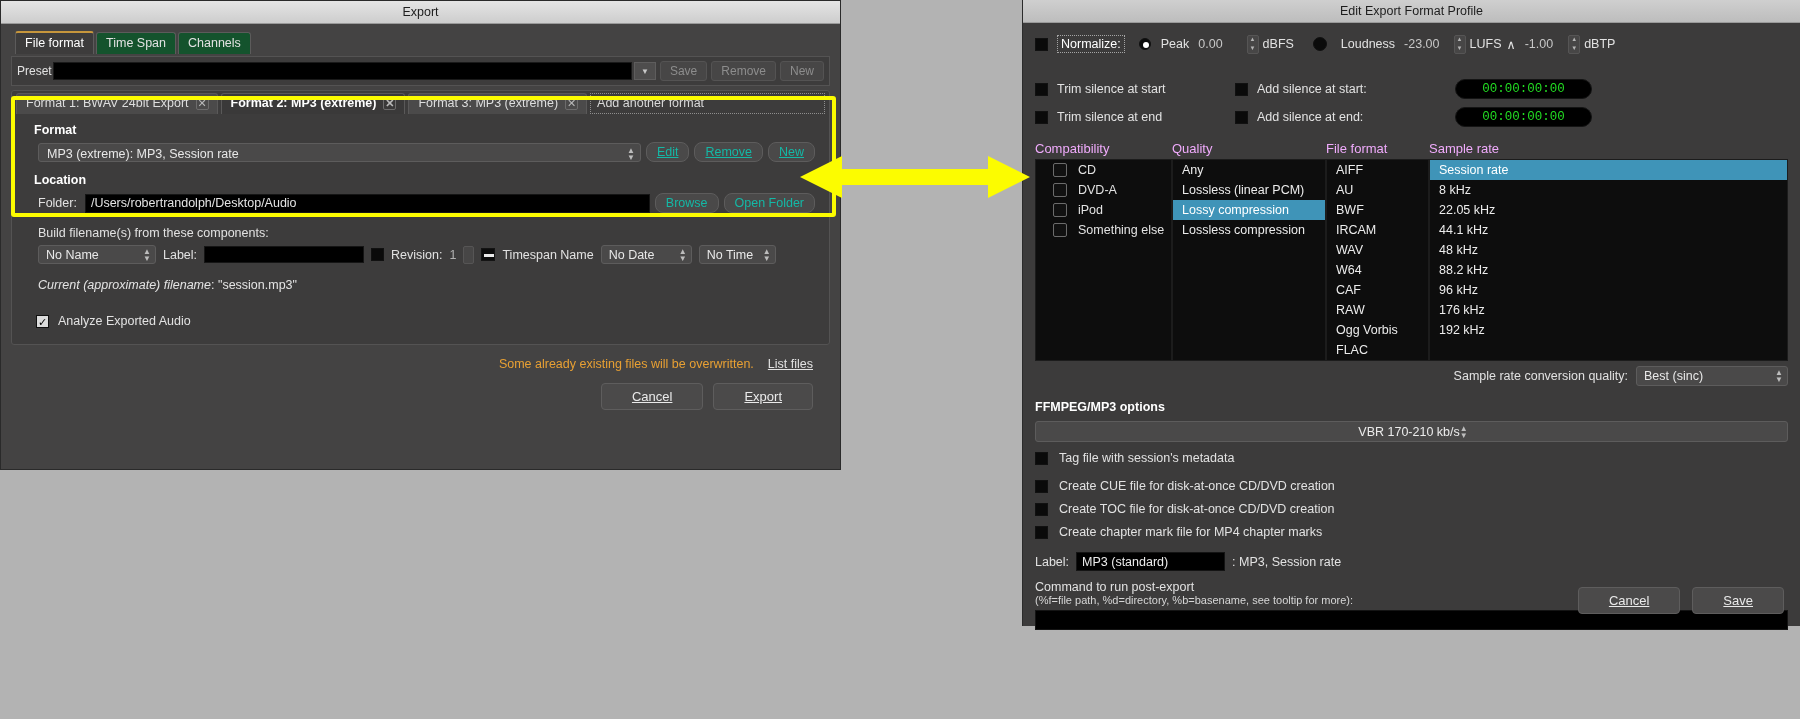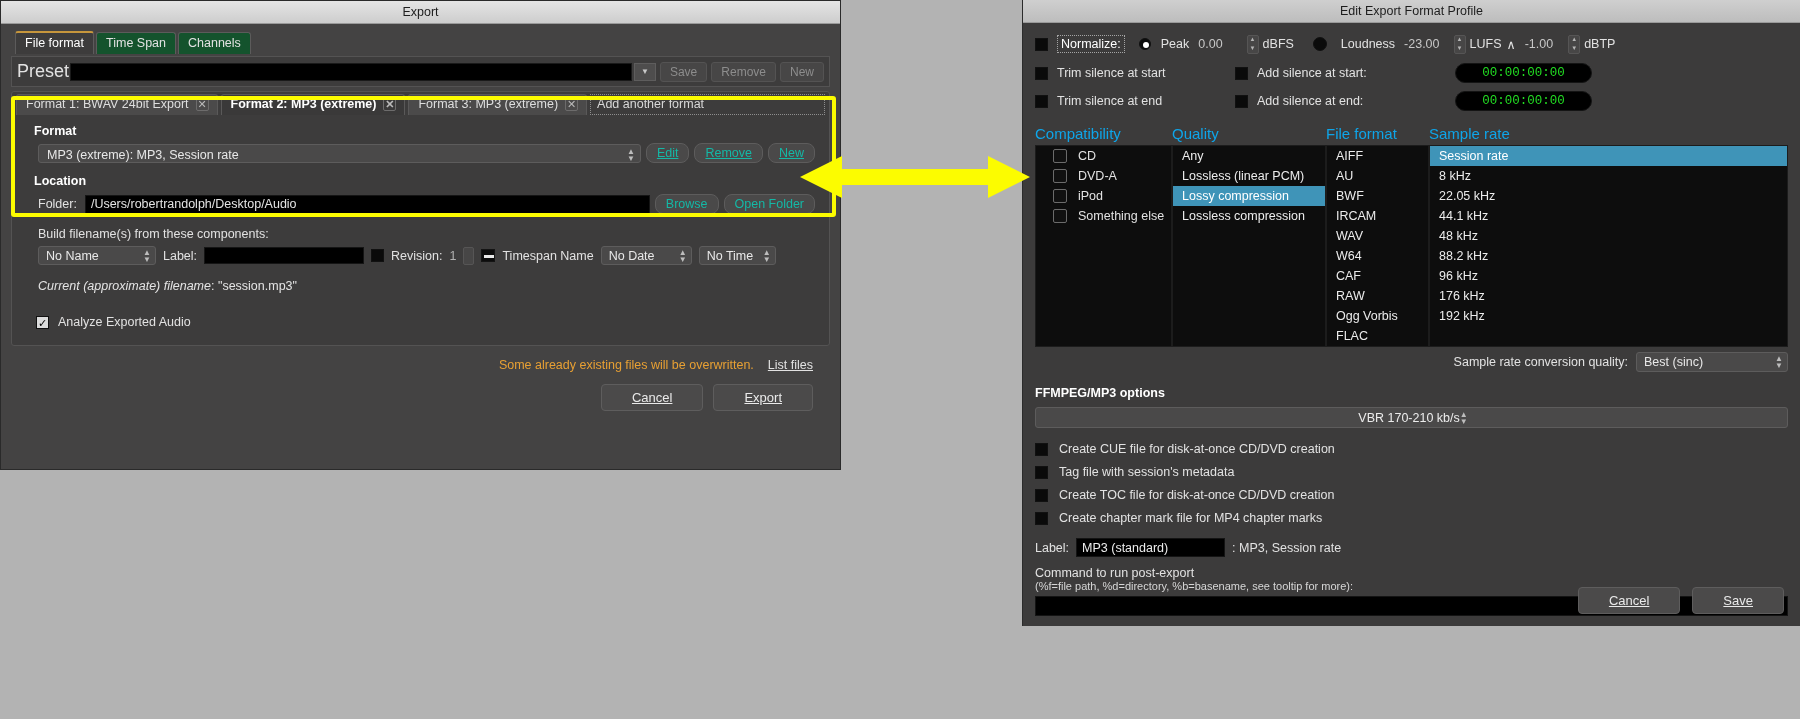--- a/index.html
+++ b/index.html
@@ -28,21 +28,21 @@
   .tabstrip { display: flex; align-items: flex-end; height: 22px; margin-left: 4px; }
   .tab {
     font-size: 12.5px; color: #e2e2e2; padding: 3px 9px 4px 9px;
     background: #14532d; border: 1px solid #5c5b5b; border-bottom: none;
     border-radius: 3px 3px 0 0; margin-right: 2px; line-height: 14px;
   }
   .tab.active { background: #3d3c3c; border-top: 2px solid #c6963c; color:#fff; }
 
   .preset-row { display: flex; align-items: center; margin-top: 2px;
     background: #3d3c3c; border: 1px solid #545353; padding: 4px 5px; }
-  .preset-label { font-size: 18px; color: #e2e2e2; margin-right: 1px; text-align: center; }
+  .preset-label { font-size: 12px; color: #e2e2e2; margin-right: 1px; text-align: center; }
   .preset-field { flex: 1; height: 18px; background: #000; border: 1px solid #1a1a1a; }
   .preset-drop { width: 22px; height: 18px; background: #4e4d4d; border: 1px solid #5e5d5d;
     margin-left: 2px; display:flex; align-items:center; justify-content:center;
     color:#c9c9c9; font-size: 8px; }
   .btn-sm { font-size: 12px; color: #8d8d8d; background: #474646;
     border: 1px solid #545353; border-radius: 3px; padding: 2px 9px; margin-left: 4px; }
 
   
   .hilite {
     position: absolute; left: 10px; top: 95px; width: 825px; height: 121px;
@@ -138,21 +138,21 @@
   .num { font-size: 12.5px; color: #c7c7c7; }
 
   .tsil-row { display: flex; align-items: center; height: 28px; }
   .tsil-left { width: 200px; display:flex; align-items:center; gap: 9px; }
   .tsil-mid { width: 196px; display:flex; align-items:center; gap: 9px; }
   .timefield { width: 137px; height: 20px; background: #000; border: 1px solid #141414;
     border-radius: 10px; display:flex; align-items:center; justify-content:center;
     font-family: "Liberation Mono", monospace; font-size: 12.5px; color: #22dd22; }
 
   .lists-head { display: flex; margin-top: 10px; }
-  .lh { font-size: 15px; color: #0ea5e9; }
+  .lh { font-size: 13px; color: #f0abfc; }
   .lists { display: flex; height: 202px; margin-top: 3px; }
   .listbox { background: #0d0d0d; border: 1px solid #1c1c1c; overflow: hidden; }
   .li { font-size: 12.5px; color: #ececec; padding: 2.5px 0 2.5px 9px; line-height: 15px; }
   .li.sel { background: #3f94b8; color: #fff; }
   .li-chk { display: flex; align-items: center; gap: 11px; padding: 3px 0 3px 17px; }
   .chk-sq { width: 14px; height: 14px; background: #111; border: 1px solid #6b6b6b; border-radius:2px; }
 
   .srq-row { display: flex; align-items: center; justify-content: flex-end; gap: 8px;
     margin-top: 5px; }
   .srq-combo { width: 152px; height: 20px; background: #4a4949; border: 1px solid #5d5c5c;
@@ -328,21 +328,21 @@
         <span class="lbl" style="margin-left:4px">LUFS</span>
         <span class="lbl" style="margin-left:5px">∧</span>
         <span class="num" style="margin-left:9px">-1.00</span>
         <span class="spinbox" style="margin-left:15px">
             <span>▲</span>
             <span>▼</span>
           </span>
         <span class="lbl" style="margin-left:4px">dBTP</span>
       </div>
 
-      <div class="tsil-row" style="margin-top:4px">
+      <div class="tsil-row" style="margin-top:20px">
         <span class="tsil-left">
           <span class="ck"></span>
           <span class="lbl">Trim silence at start</span>
         </span>
         <span class="tsil-mid">
           <span class="ck"></span>
           <span class="lbl">Add silence at start:</span>
         </span>
         <span class="timefield" style="margin-left:24px">00:00:00:00</span>
       </div>
@@ -425,27 +425,27 @@
         </div>
       </div>
 
       <div class="ffhead">FFMPEG/MP3 options</div>
 
       <div class="wide-combo">
         <span>VBR 170-210 kb/s</span>
         <span class="spin-arrows">▲<br>▼</span>
       </div>
 
+      <div class="ck-row">
+        <span class="ck"></span>
+        <span class="lbl">Tag file with session's metadata</span>
+      </div>
       <div class="ck-row" style="margin-top:14px">
         <span class="ck"></span>
         <span class="lbl">Create CUE file for disk-at-once CD/DVD creation</span>
-      </div>
-      <div class="ck-row">
-        <span class="ck"></span>
-        <span class="lbl">Tag file with session's metadata</span>
       </div>
       <div class="ck-row">
         <span class="ck"></span>
         <span class="lbl">Create TOC file for disk-at-once CD/DVD creation</span>
       </div>
       <div class="ck-row">
         <span class="ck"></span>
         <span class="lbl">Create chapter mark file for MP4 chapter marks</span>
       </div>
 

